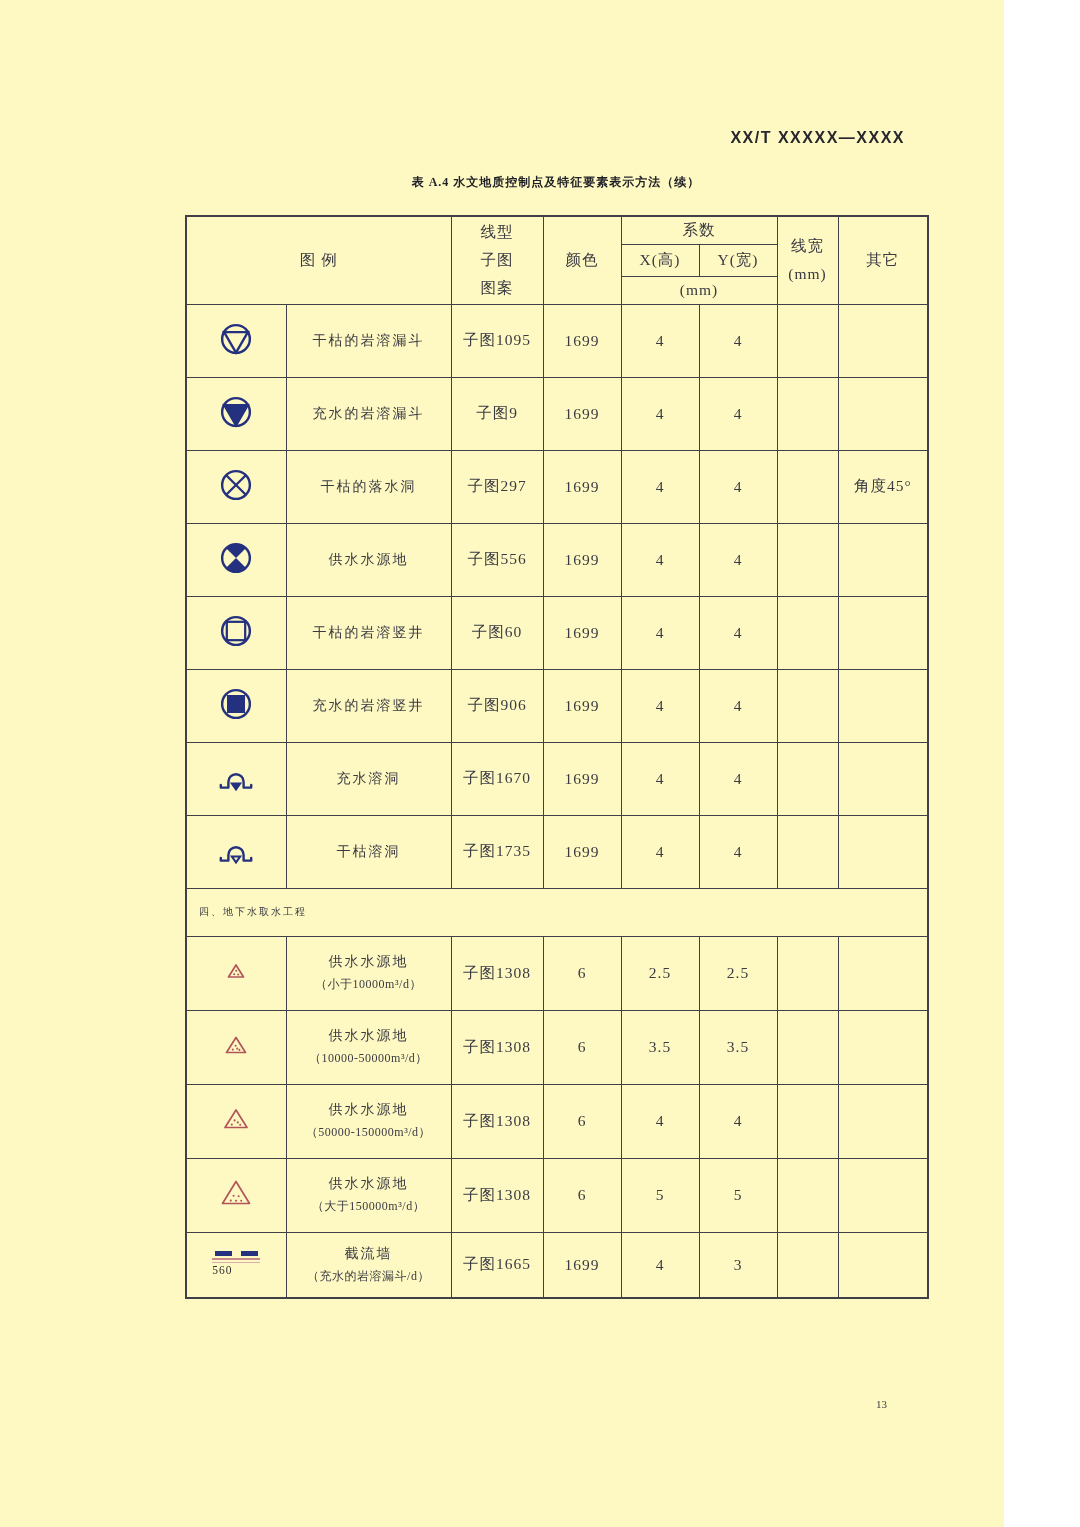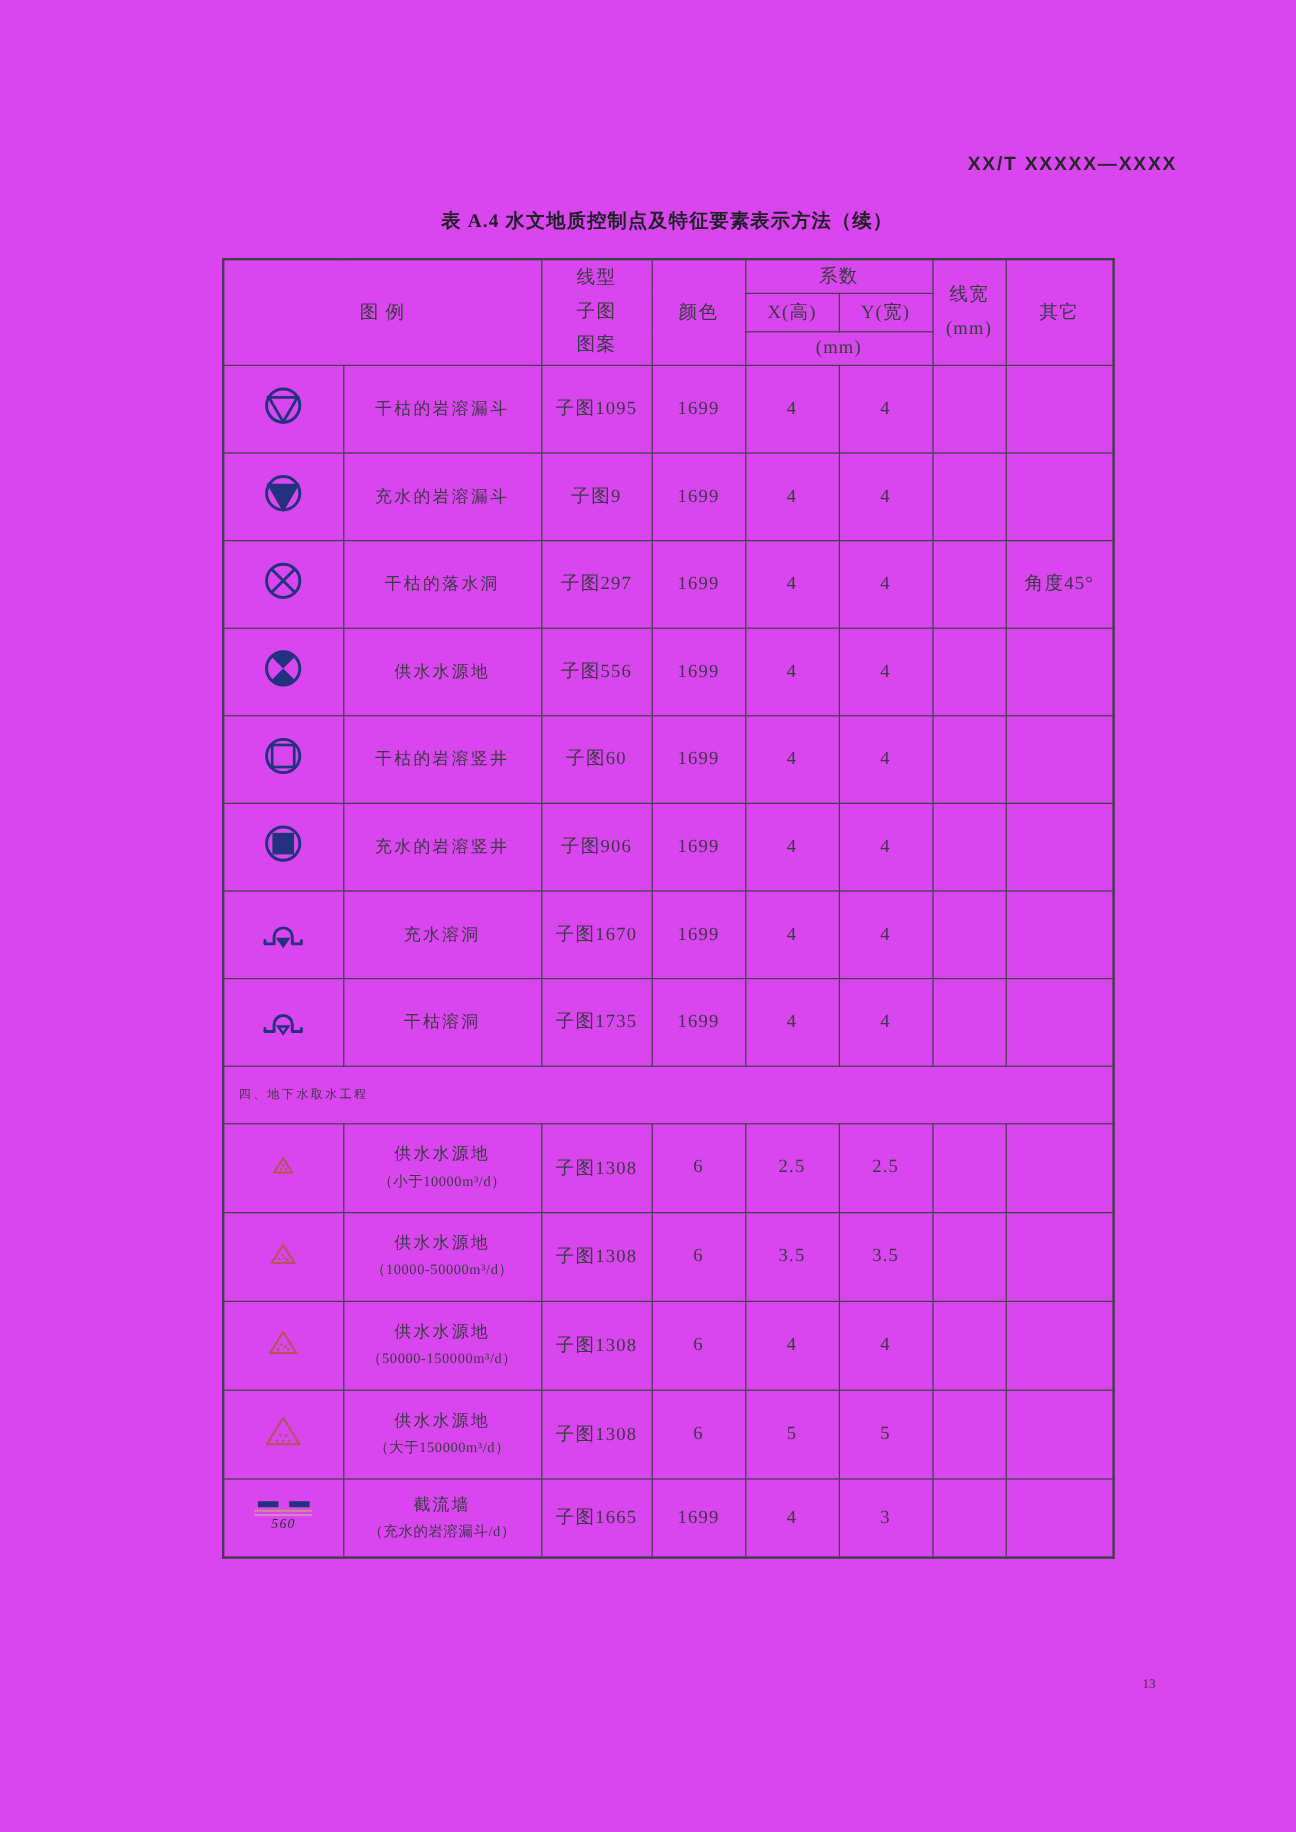--- a/index.html
+++ b/index.html
@@ -1,31 +1,31 @@
 <!DOCTYPE html>
 <html><head>
 <meta charset="utf-8">
 <style>
   html,body{margin:0;padding:0;background:#ffffff;}
   .page{
     position:relative;
-    width:1080px;height:1527px;
-    background:#d946ef;
+    width:1004px;height:1527px;
+    background:#fef9c3;
     font-family:"Liberation Serif","DejaVu Serif",serif;
     color:#35353b;
     overflow:hidden;
   }
   .doc-code{
     position:absolute;top:129px;right:99px;
     font-family:"Liberation Sans","DejaVu Sans",sans-serif;
     font-size:16px;font-weight:700;letter-spacing:1.5px;color:#26262c;
   }
   .doc-title{
     position:absolute;top:174px;left:185px;width:742px;
-    text-align:center;font-size:16px;font-weight:700;
+    text-align:center;font-size:12px;font-weight:700;
     letter-spacing:1px;color:#1f1f26;
   }
   table.spec{
     position:absolute;left:185px;top:215px;
     border-collapse:collapse;table-layout:fixed;width:742px;
     border:2px solid #404048;
   }
   table.spec th, table.spec td{
     border:1.6px solid #404048;
     padding:0 2px;
@@ -51,22 +51,22 @@
   .name2{display:block;font-size:12px;letter-spacing:0.5px;margin-top:5px;color:#3a3a42;}
   .sym{display:inline-block;line-height:0;}
   .sym svg{display:block;}
   
   .cutoff{display:inline-block;width:48px;}
   .cutoff .bars{display:flex;justify-content:center;gap:9px;}
   .cutoff .bar{width:17px;height:5px;}
   .cutoff .rl{height:1.8px;background:#c98a8e;margin-top:2px;}
   .cutoff .rl2{height:1.4px;background:#d9aeb1;margin-top:1.4px;}
   .cw-label{
-    display:block;text-align:center;
-    font-size:11.5px;font-style:italic;letter-spacing:1px;
+    display:block;text-align:left;
+    font-size:11.5px;letter-spacing:1px;
     margin-top:1px;color:#2c2c33;line-height:1.1;
   }
   .page-number{
     position:absolute;top:1398px;right:117px;
     font-size:11px;color:#3a3a42;
   }
 </style>
 </head>
 <body>
 

